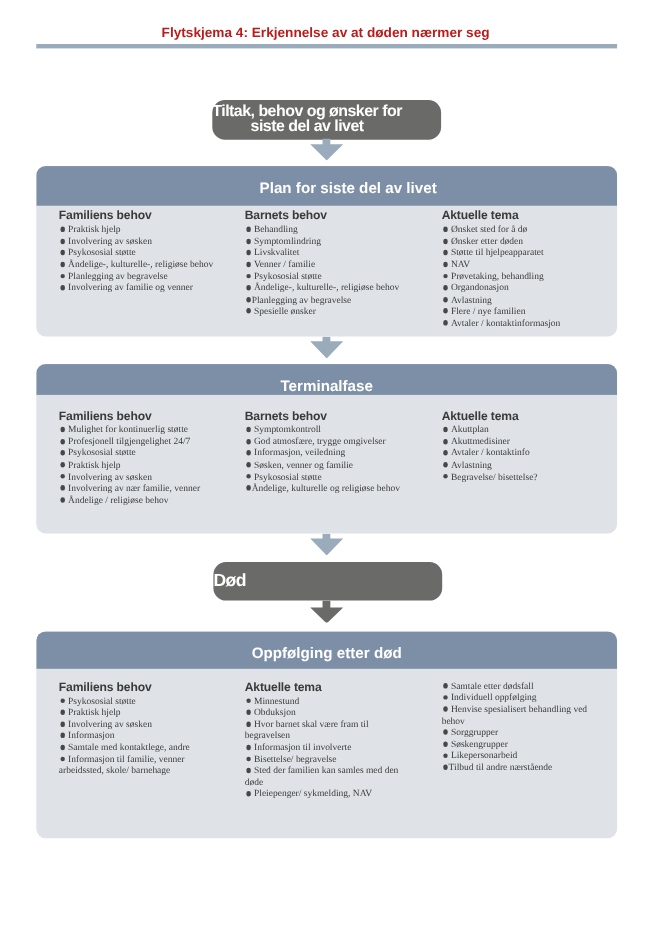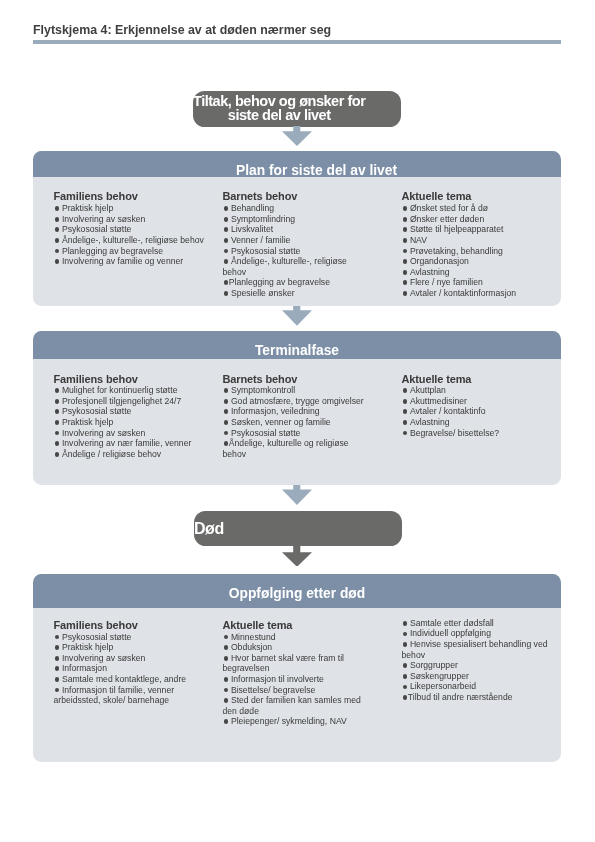--- a/index.html
+++ b/index.html
@@ -3,21 +3,21 @@
 <meta charset="utf-8">
 <title>Flytskjema 4</title>
 <style>
   * { margin:0; padding:0; box-sizing:border-box; }
   html,body { width:595px; height:842px; background:#ffffff; }
   body { font-family:"Liberation Sans", sans-serif; color:#3a3a3a; }
   .page { position:relative; width:595px; height:842px; overflow:hidden; background:#fff; }
 
   
   .doc-header { position:absolute; left:33px; top:23.5px; width:528px; }
-  .doc-header .title { text-align:left; font-size:12.4px; font-weight:bold; color:#404040;
+  .doc-header .title { text-align:center; font-size:12.4px; font-weight:bold; color:#b91c1c;
                        line-height:13px; padding-right:2px; }
   .doc-header .rule { margin-top:3.2px; height:4.5px; background:#9aacbc; }
 
   
   .pill { position:absolute; background:#6a6b69; border-radius:11.5px; color:#ffffff;
           font-weight:bold; display:flex; align-items:center; justify-content:flex-start;
           text-align:center; }
   .pill-top   { left:193px; top:91px;  width:208px; height:36px; }
   .pill-death { left:194px; top:511px; width:208px; height:35px; }
   .pill-top .txt   { font-size:14.5px; line-height:13.6px; letter-spacing:-0.47px; }
@@ -29,21 +29,21 @@
 
   
   .card { position:absolute; left:33px; width:528px; background:#dfe2e6;
           border-radius:8.5px; overflow:hidden; }
   .card .band { background:#7c8fa6; color:#ffffff; font-weight:bold; font-size:13.8px;
                 text-align:center; }
   .cols { position:absolute; left:0; right:0; }
   .col  { position:absolute; top:0; }
   .col h3 { font-size:11px; font-weight:bold; color:#3a3a3a; line-height:14px;
             margin:0 0 -0.3px 0; white-space:nowrap; letter-spacing:-0.13px; }
-  .col ul { list-style:none; }
+  .col ul { list-style:none;font-family:Liberation Serif, serif; }
   .col li { font-size:8.65px; line-height:10.6px; color:#3a3a3a; position:relative; }
   .col li .bul { display:inline-block; width:8.4px; height:4.6px; position:relative; top:-0.3px; }
   .col li .bul:before { content:""; position:absolute; left:1.05px; top:-0.05px; width:4.75px; height:4.75px;
                         border-radius:50%; background:#474747; }
   .col li .bul.tight { width:6.3px; }
 </style>
 </head>
 <body>
 
 <div class="page">
@@ -74,21 +74,21 @@
     </div>
   <div class="arrow" style="left:282.2px;top:545.7px;">
       <svg width="30" height="20.8" viewBox="0 0 30 20.8">
         <path d="M11.2 0 L18.3 0 L18.3 6.3 L30 6.3 L15 20.8 L0 6.3 L11.2 6.3 Z" fill="#6a6b69"></path>
       </svg>
     </div>
   <div class="pill pill-death">
     <div class="txt">Død</div>
   </div>
   <div class="card" style="top:150.9px;height:154.8px;">
-    <div class="band" style="height:26px;line-height:40.2px;padding-left:39px;">Plan for siste del av livet</div>
+    <div class="band" style="height:36px;line-height:40.2px;padding-left:39px;">Plan for siste del av livet</div>
     <div class="cols" style="top:38.6px;">
       <div class="col" style="left:20.5px;width:155px;">
         <h3>Familiens behov</h3>
         <ul>
           <li><span class="bul"></span><span>Praktisk hjelp</span></li>
           <li><span class="bul"></span><span>Involvering av søsken</span></li>
           <li><span class="bul"></span><span>Psykososial støtte</span></li>
           <li><span class="bul"></span><span>Åndelige-, kulturelle-, religiøse behov</span></li>
           <li><span class="bul"></span><span>Planlegging av begravelse</span></li>
           <li><span class="bul"></span><span>Involvering av familie og venner</span></li>

